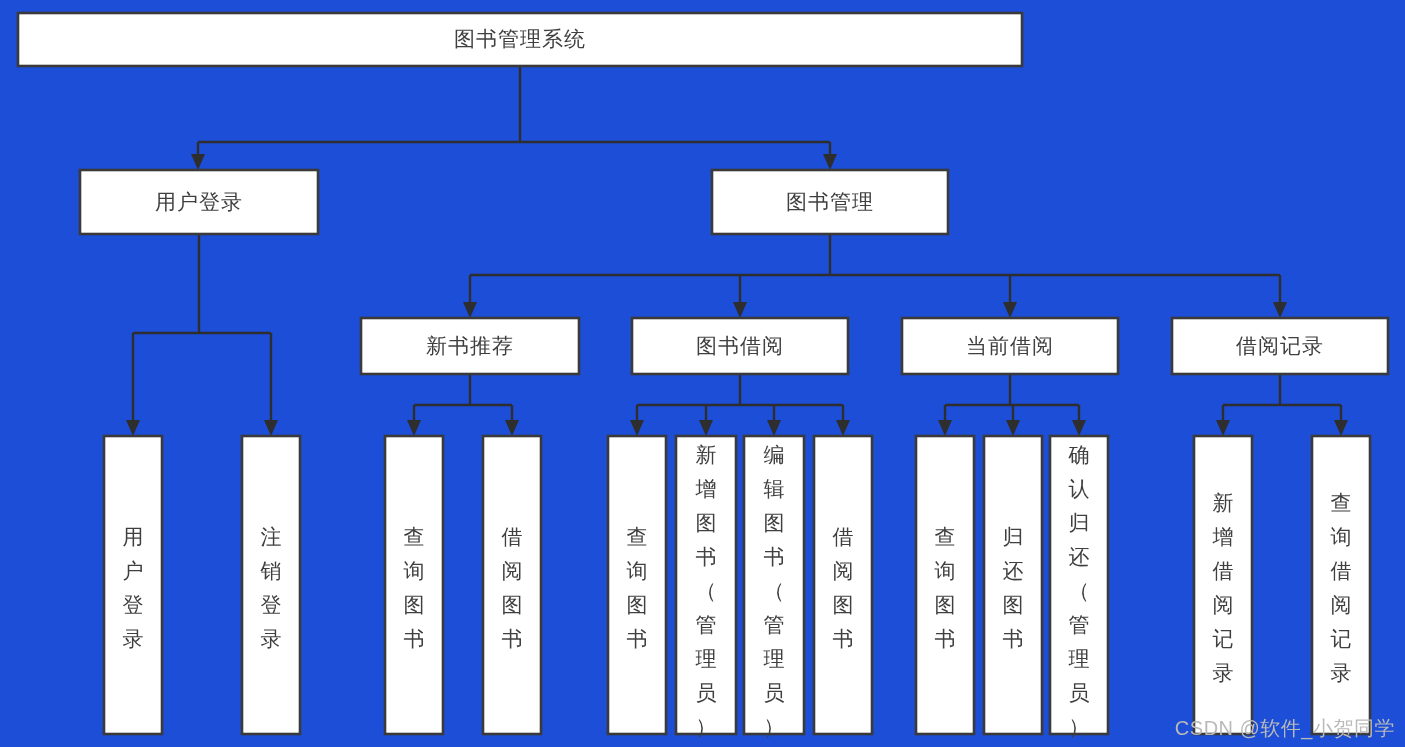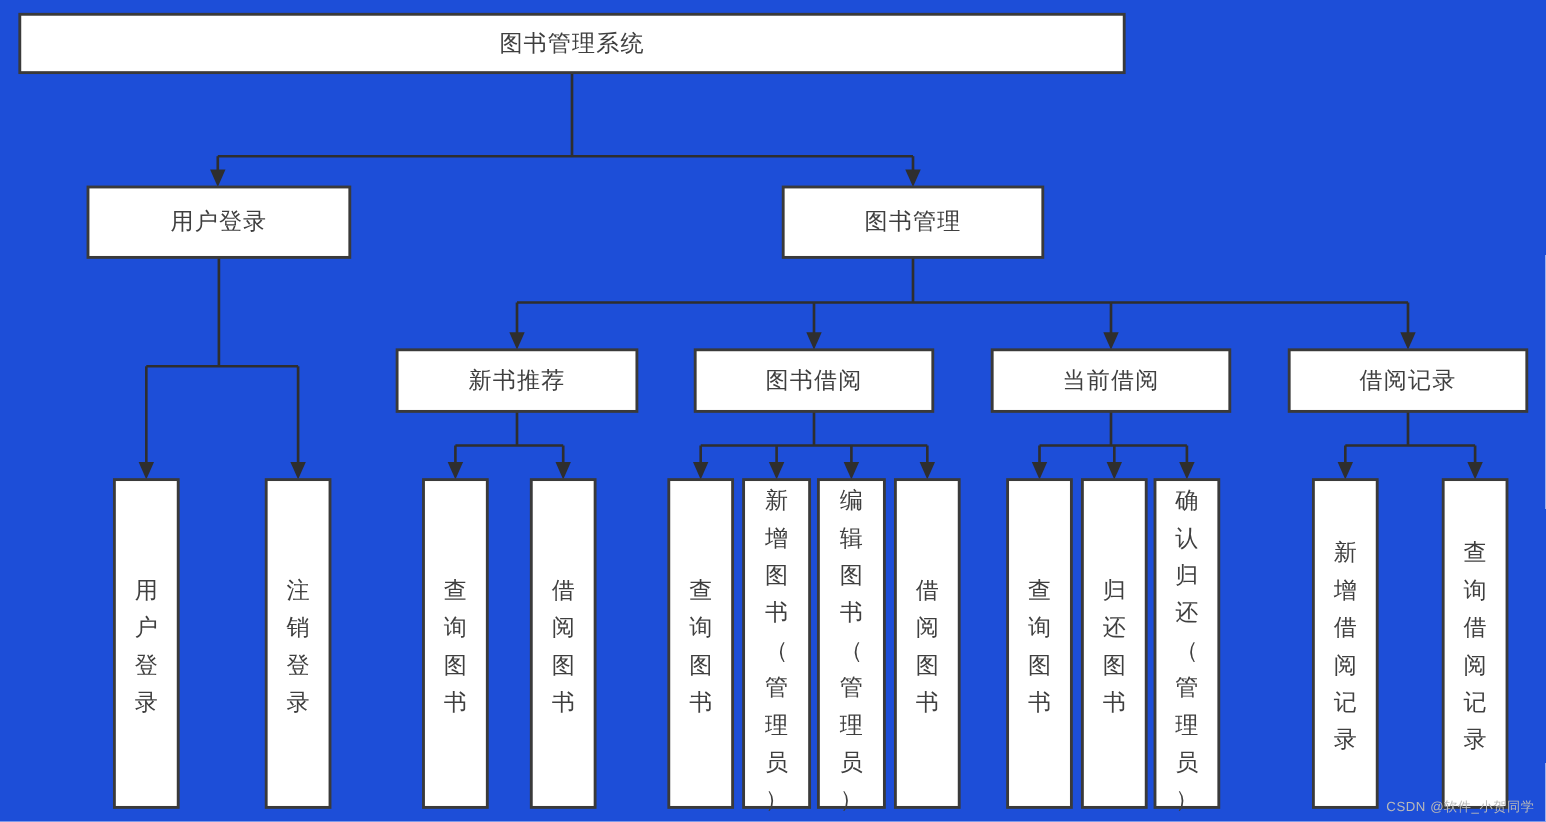--- a/index.html
+++ b/index.html
@@ -55,21 +55,21 @@
   }
   .arrow-head {
     fill: #2e2e2e;
     stroke: none;
   }
   .watermark-text {
     position: absolute;
     right: 10px;
     bottom: 5px;
     font-family: "Liberation Sans", "DejaVu Sans", sans-serif;
-    font-size: 12px;
+    font-size: 20px;
     color: #b9b9b9;
     white-space: nowrap;
     user-select: none;
     letter-spacing: 0.5px;
   }
 </style>
 </head>
 <body>
 
 <div id="diagram-root">

